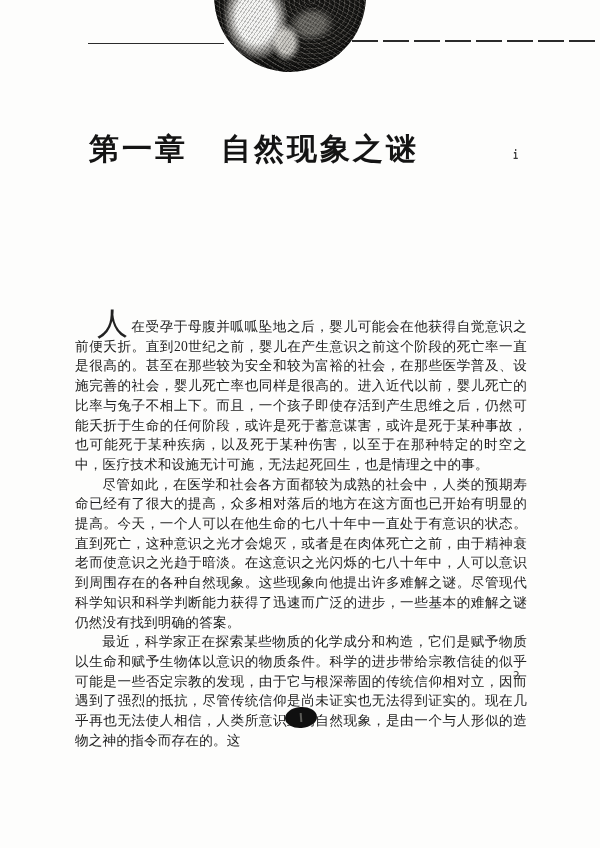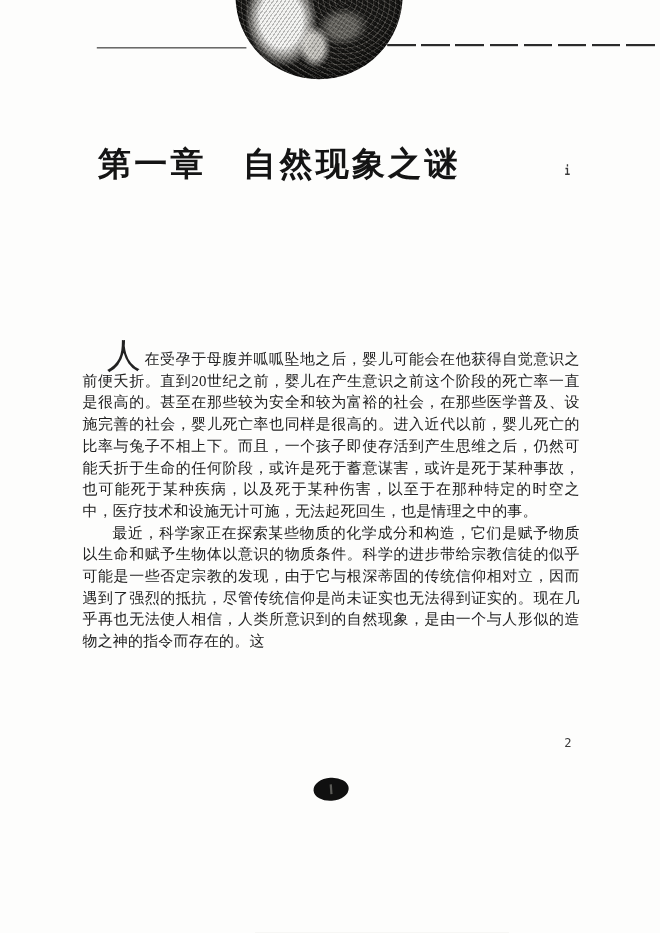--- a/index.html
+++ b/index.html
@@ -83,18 +83,19 @@
     <div class="disc"></div>
   </div>
 
   <h1 class="chapter-title">第一章　自然现象之谜</h1>
 
   <span class="margin-mark top">i</span>
   <span class="margin-mark bottom">2</span>
 
   <div class="body-text">
     <p><span class="dropcap">人</span><span>在受孕于母腹并呱呱坠地之后，婴儿可能会在他获得自觉意识之前便夭折。直到20世纪之前，婴儿在产生意识之前这个阶段的死亡率一直是很高的。甚至在那些较为安全和较为富裕的社会，在那些医学普及、设施完善的社会，婴儿死亡率也同样是很高的。进入近代以前，婴儿死亡的比率与兔子不相上下。而且，一个孩子即使存活到产生思维之后，仍然可能夭折于生命的任何阶段，或许是死于蓄意谋害，或许是死于某种事故，也可能死于某种疾病，以及死于某种伤害，以至于在那种特定的时空之中，医疗技术和设施无计可施，无法起死回生，也是情理之中的事。</span></p>
+    <p class="indent">尽管如此，在医学和社会各方面都较为成熟的社会中，人类的预期寿命已经有了很大的提高，众多相对落后的地方在这方面也已开始有明显的提高。今天，一个人可以在他生命的七八十年中一直处于有意识的状态。直到死亡，这种意识之光才会熄灭，或者是在肉体死亡之前，由于精神衰老而使意识之光趋于暗淡。在这意识之光闪烁的七八十年中，人可以意识到周围存在的各种自然现象。这些现象向他提出许多难解之谜。尽管现代科学知识和科学判断能力获得了迅速而广泛的进步，一些基本的难解之谜仍然没有找到明确的答案。</p>
     <p class="indent">最近，科学家正在探索某些物质的化学成分和构造，它们是赋予物质以生命和赋予生物体以意识的物质条件。科学的进步带给宗教信徒的似乎可能是一些否定宗教的发现，由于它与根深蒂固的传统信仰相对立，因而遇到了强烈的抵抗，尽管传统信仰是尚未证实也无法得到证实的。现在几乎再也无法使人相信，人类所意识到的自然现象，是由一个与人形似的造物之神的指令而存在的。这</p>
   </div>
 
   <div class="page-oval"></div>
 
 </div>
 
 </body></html>

